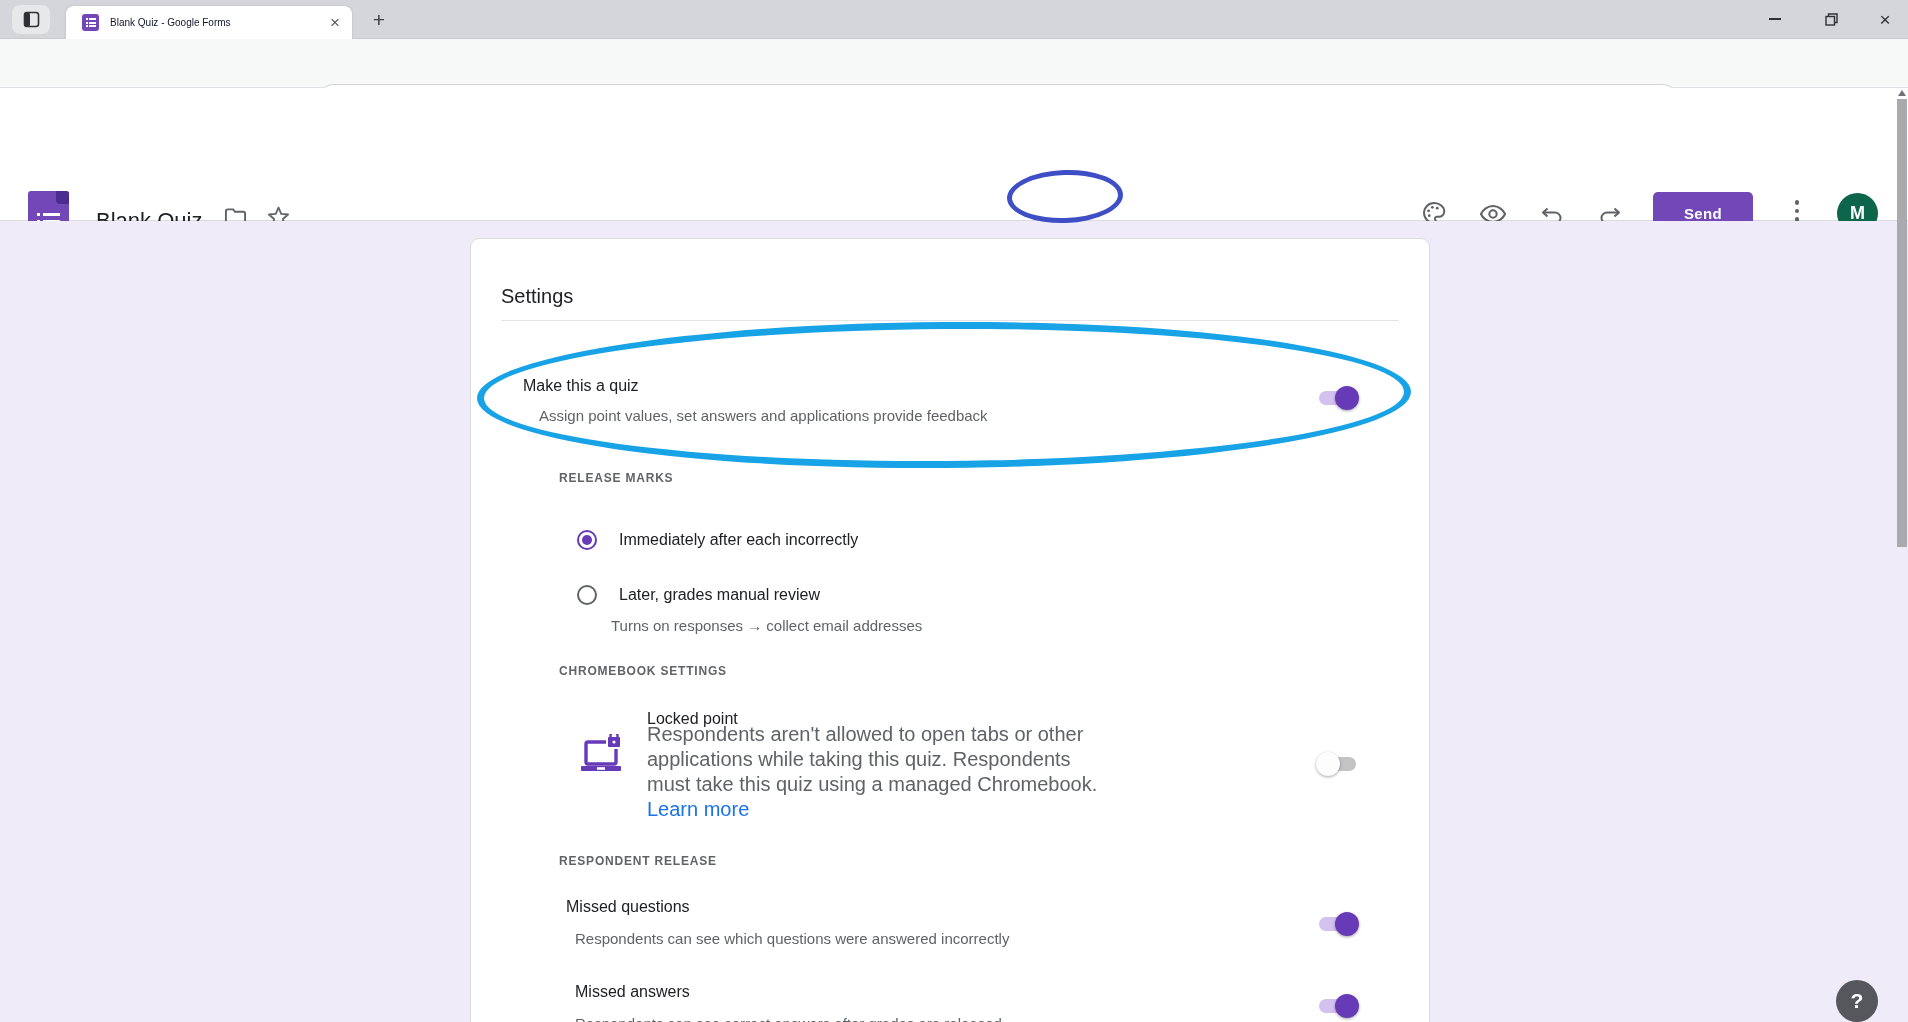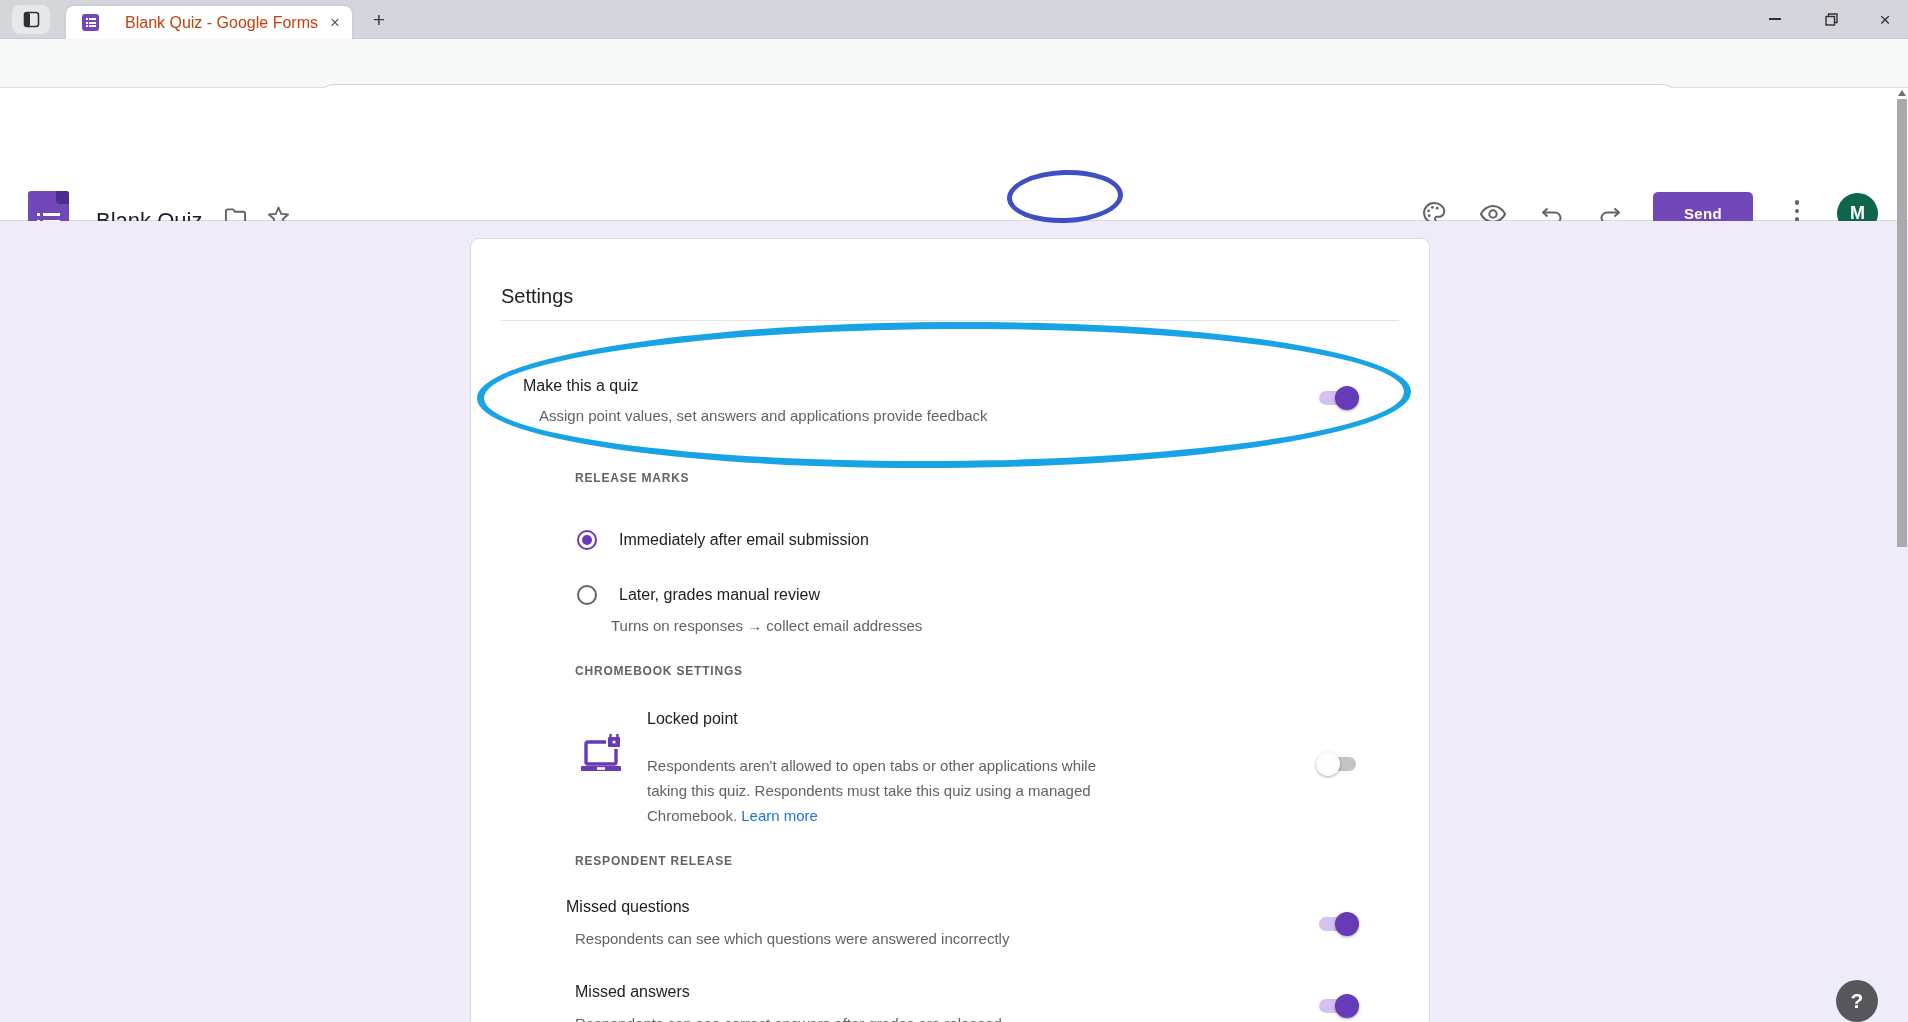--- a/index.html
+++ b/index.html
@@ -7,21 +7,21 @@
     font-family:"Liberation Sans","DejaVu Sans",sans-serif; }
   .abs { position:absolute; }
 
   
   #tabstrip { position:absolute; left:0; top:0; width:1908px; height:39px; background:#d4d6db; border-bottom:1px solid #c8cacd; }
   #workspaces-btn { position:absolute; left:12px; top:5px; width:38px; height:29px; border-radius:8px; background:#e7e8ea; display:flex; align-items:center; justify-content:center; }
   #active-tab { position:absolute; left:66px; top:6px; width:286px; height:33px; background:#ffffff; border-radius:8px 8px 0 0; box-shadow:0 0 3px rgba(0,0,0,.12); display:flex; align-items:center; }
   .tab-favicon { width:17px; height:17px; border-radius:3px; background:#7248b9; margin-left:16px; position:relative; flex:0 0 auto; }
   .tab-favicon i { position:absolute; left:7px; width:7px; height:2px; background:#fff; }
   .tab-favicon b { position:absolute; left:3.5px; width:2px; height:2px; background:#fff; }
-  .tab-title { font-size:16px; color:#c2410c; margin-left:26px; white-space:nowrap; overflow:hidden; flex:1 1 auto; }
+  .tab-title { font-size:10px; color:#0f172a; margin-left:11px; white-space:nowrap; overflow:hidden; flex:1 1 auto; }
   .tab-close { font-size:17px; color:#5a5d61; margin:0 12px 0 6px; line-height:1; flex:0 0 auto; }
   #new-tab-btn { position:absolute; left:366px; top:8px; width:26px; height:26px; font-size:21px; font-weight:300; color:#3c3f44; text-align:center; line-height:24px; }
   .win-btn { position:absolute; top:0; width:46px; height:38px; display:flex; align-items:center; justify-content:center; }
   #win-minimize { left:1752px; } #win-restore { left:1808px; } #win-close { left:1862px; width:46px; }
   #win-minimize i { width:12px; height:1.5px; background:#303136; }
   #win-restore svg { display:block; }
   #win-close span { font-size:19px; color:#303136; line-height:1; }
 
   
   #toolbar { position:absolute; left:0; top:39px; width:1908px; height:49px; background:#f7f8f8; border-bottom:1px solid #dfe1e4; }
@@ -61,33 +61,33 @@
   #tab-underline { position:absolute; left:1031px; top:217px; width:70px; height:3px; background:#673ab7; border-radius:2px 2px 0 0; }
   #total-points { position:absolute; left:1329px; top:189px; font-size:14px; }
 
   
   #content { position:absolute; left:0; top:221px; width:1908px; height:801px; background:#f0ebf8; }
   #card { position:absolute; left:470px; top:17px; width:960px; height:790px; background:#fff; border:1px solid #dadce0; border-radius:9px 9px 0 0; }
   #card-heading { position:absolute; left:30px; top:46px; font-size:20px; color:#202124; }
   #card-divider { position:absolute; left:30px; right:30px; top:81px; height:1px; background:#e4e4e7; }
   .row-title { position:absolute; font-size:16px; color:#202124; }
   .row-sub { position:absolute; font-size:15px; color:#5f6368; }
-  .section-label { position:absolute; left:104px; font-size:12px; font-weight:bold; color:#606469; letter-spacing:.8px; }
+  .section-label { position:absolute; left:88px; font-size:12px; font-weight:bold; color:#606469; letter-spacing:.8px; }
   .radio { position:absolute; left:106px; width:20px; height:20px; border-radius:50%; border:2px solid #5f6368; }
   .radio.sel { border-color:#673ab7; }
   .radio.sel i { position:absolute; left:3px; top:3px; width:10px; height:10px; border-radius:50%; background:#673ab7; }
   .radio-label { position:absolute; left:148px; font-size:16px; color:#202124; }
 
   .toggle { position:absolute; left:848px; width:37px; height:14px; border-radius:8px; }
   .toggle.on { background:#d3c2ef; }
   .toggle.on i { position:absolute; right:-3px; top:-5px; width:24px; height:24px; border-radius:50%; background:#673ab7; box-shadow:0 1px 3px rgba(0,0,0,.35); }
   .toggle.off { background:#c3c3c6; }
   .toggle.off i { position:absolute; left:-3px; top:-5px; width:24px; height:24px; border-radius:50%; background:#fdfdfd; box-shadow:0 1px 3px rgba(0,0,0,.35); }
 
-  #locked-desc { position:absolute; left:176px; top:514px; width:472px; font-size:15px; line-height:25px; color:#5f6368; }
+  #locked-desc { position:absolute; left:176px; top:483px; width:472px; font-size:20px; line-height:25px; color:#5f6368; }
   #learn-more-link { color:#1a73e8; }
 
   
   .annotation { position:absolute; border-radius:50%; pointer-events:none; }
   #annotation-quiz { left:477px; top:322px; width:934px; height:146px; border:7px solid #18a3e6; transform:rotate(-.4deg); }
   #annotation-settings { left:1007px; top:170px; width:116px; height:53px; border:5px solid #3e4fc5; transform:rotate(-2deg); }
 
   
   #help-button { position:absolute; left:1836px; top:980px; width:42px; height:42px; border-radius:50%; background:#56575d; color:#fff; font-size:21px; font-weight:bold; display:flex; align-items:center; justify-content:center; }
   #scrollbar { position:absolute; left:1896px; top:88px; width:12px; height:934px; }
@@ -257,21 +257,21 @@
     <div class="row-title" style="left:52px;top:138px">Make this a quiz</div>
     <div class="row-sub" style="left:68px;top:168px">Assign point values, set answers and applications provide feedback</div>
     <div class="toggle on" style="top:152px">
         <i></i>
       </div>
 
     <div class="section-label" style="top:232px">RELEASE MARKS</div>
     <span class="radio sel" style="top:291px">
         <i></i>
       </span>
-    <span class="radio-label" style="top:292px">Immediately after email submission</span>
+    <span class="radio-label" style="top:292px">Immediately after each incorrectly</span>
     <span class="radio" style="top:346px"></span>
     <span class="radio-label" style="top:347px">Later, grades manual review</span>
     <span class="row-sub" style="left:140px;top:378px">Turns on responses → collect email addresses</span>
 
     <div class="section-label" style="top:425px">CHROMEBOOK SETTINGS</div>
     <span class="abs" style="left:108px;top:495px">
       <svg width="48" height="44" viewBox="0 0 48 44">
         <rect x="7" y="8" width="30" height="22" rx="2" fill="none" stroke="#673ab7" stroke-width="3.4"></rect>
         <rect x="2" y="32" width="40" height="5" rx="1" fill="#673ab7"></rect>
         <rect x="18" y="33.2" width="8" height="2.6" fill="#ffffff"></rect>

